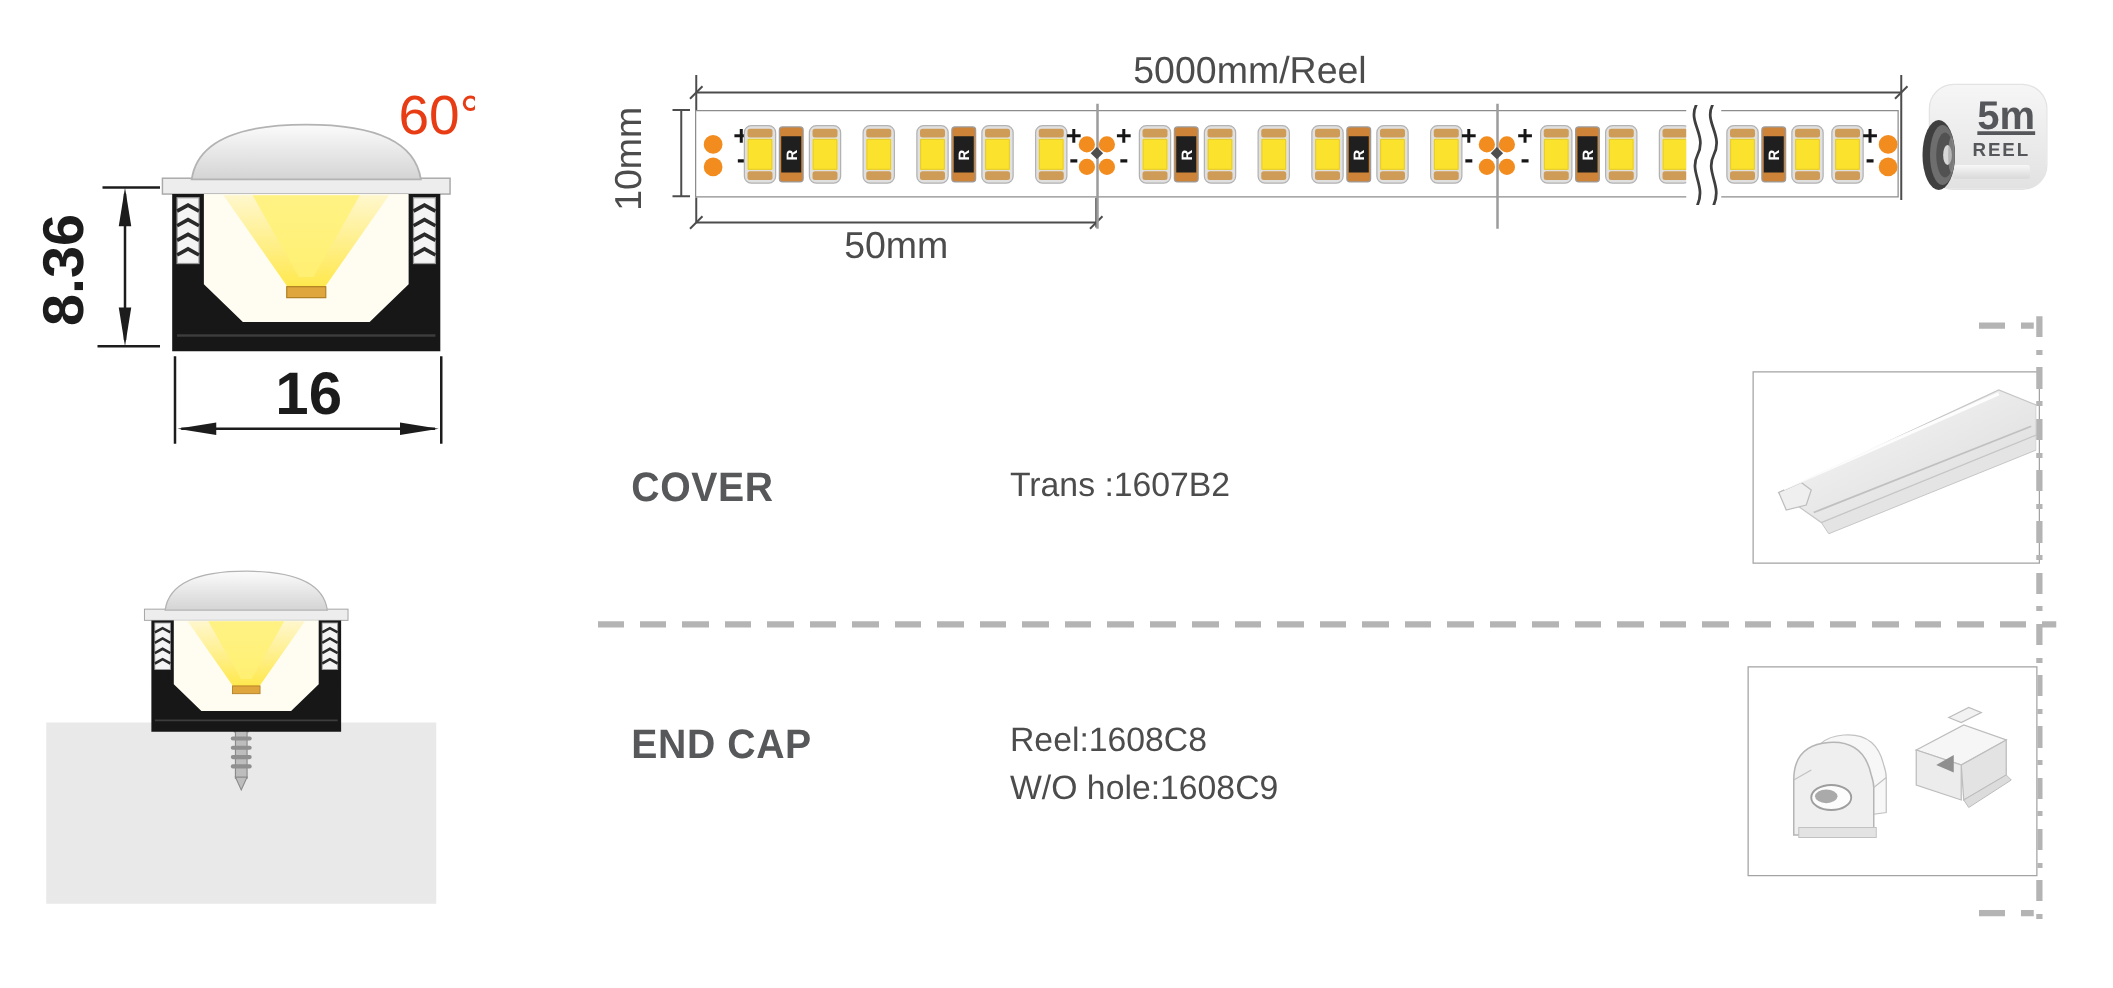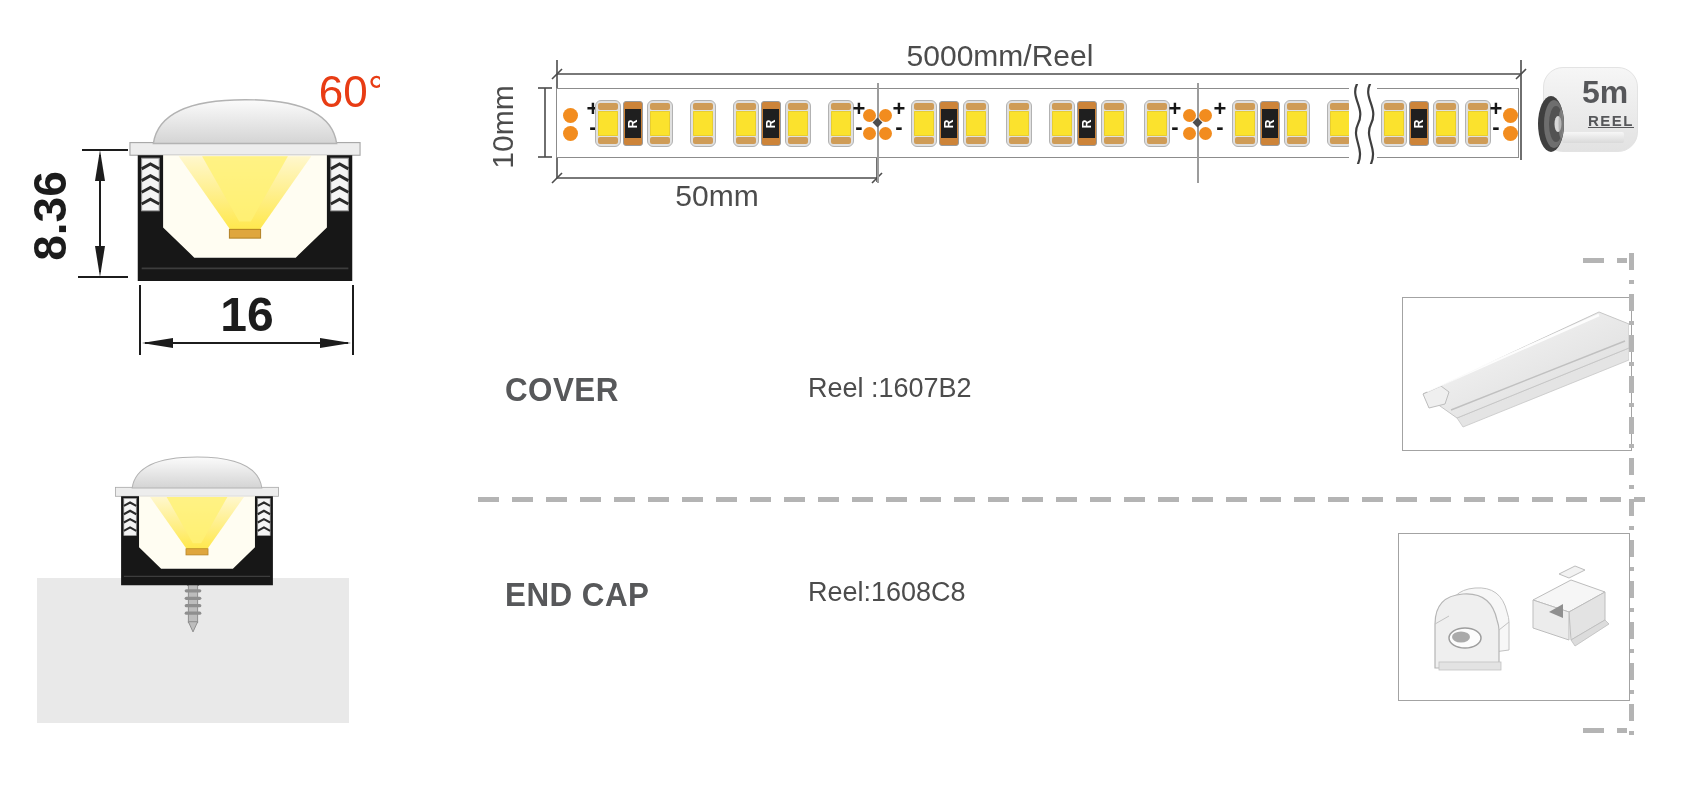--- a/index.html
+++ b/index.html
@@ -45,23 +45,23 @@
   .cut .dl{left:7px;} .cut .dr{left:23px;}
   .cut .r1{top:20px;} .cut .r2{top:38px;}
   .cut .cline{position:absolute;left:21px;top:-6px;height:100px;width:1.5px;background:#9c9c9c;}
   .cut .cmark{position:absolute;left:18px;top:30px;width:7px;height:7px;background:#4d4d4d;transform:rotate(45deg);}
   .brk{top:-5px;width:28px;height:80px;background:#fff;}
 
   
   #reel-badge{position:absolute;left:1543px;top:67px;width:95px;height:85px;border-radius:20px;
               background:linear-gradient(180deg,#f6f6f6,#e2e2e2);border:1px solid #e3e3e3;box-sizing:border-box;}
   #reel-badge .len{position:absolute;left:26px;top:6px;width:70px;text-align:center;
-                   font-size:32px;font-weight:bold;color:#56575a;}
-  #reel-badge .typ{position:absolute;left:24px;top:44px;width:66px;text-align:right;
-                   font-size:15px;font-weight:bold;letter-spacing:1.5px;color:#56575a;text-decoration:underline;}
+                   font-size:32px;font-weight:bold;color:#56575a;text-decoration:underline;}
+  #reel-badge .typ{position:absolute;left:24px;top:44px;width:66px;text-align:center;
+                   font-size:15px;font-weight:bold;letter-spacing:1.5px;color:#56575a;}
   #reel-badge .tape{position:absolute;left:18px;top:64px;width:62px;height:11px;border-radius:2px;
                     background:linear-gradient(180deg,#f7f7f7,#d9d9d9);}
   svg text{font-family:"Liberation Sans","DejaVu Sans",sans-serif;}
 </style>
 </head>
 <body>
 
 <div id="stage">
 
   <svg width="0" height="0" style="position:absolute">
@@ -338,38 +338,39 @@
       <ellipse cx="18" cy="30" rx="10" ry="24" fill="#6e6e6e"></ellipse>
       <ellipse cx="20" cy="30" rx="7" ry="18" fill="#525252"></ellipse>
       <ellipse cx="22" cy="30" rx="3.5" ry="8" fill="#d8d8d8"></ellipse>
       <ellipse cx="25" cy="30" rx="2.5" ry="14" fill="#9a9a9a" opacity="0.55"></ellipse>
     </svg>
     <div class="len">5m</div>
     <div class="typ">REEL</div>
   </div>
 
   <div class="abs sec-title" style="left:505px;top:371px">COVER</div>
-  <div class="abs spec-text" style="left:808px;top:373px">Reel :1607B2</div>
+  <div class="abs spec-text" style="left:808px;top:373px">Trans :1607B2</div>
   <div class="abs img-box" style="left:1402px;top:297px;width:228px;height:152px">
     <svg width="226" height="150" viewBox="0 0 226 150">
       <path d="M54,120 L226,50 L226,62 L60,129 Z" fill="#e4e4e4" stroke="#c6c6c6" stroke-width="0.8"></path>
       <path d="M20,96 L196,14 L226,26 L226,50 L54,120 Z" fill="url(#covG)" stroke="#c6c6c6" stroke-width="1"></path>
       <path d="M20,96 L38,88 L46,94 L42,106 L26,110 Z" fill="#efefef" stroke="#bdbdbd" stroke-width="1"></path>
       <path d="M24,93 L196,17" stroke="#ffffff" stroke-width="2.5" opacity="0.9" fill="none"></path>
       <path d="M48,112 L222,43" stroke="#c0c0c0" stroke-width="1.5" fill="none"></path>
     </svg>
   </div>
 
   <div class="abs dash-h" style="left:478px;top:497px;width:1167px"></div>
   <div class="abs dash-v" style="left:1629px;top:253px;height:489px"></div>
   <div class="abs dash-h" style="left:1583px;top:258px;width:44px"></div>
   <div class="abs dash-h" style="left:1583px;top:728px;width:44px"></div>
 
   <div class="abs sec-title" style="left:505px;top:576px">END CAP</div>
   <div class="abs spec-text" style="left:808px;top:577px">Reel:1608C8</div>
+  <div class="abs spec-text" style="left:808px;top:615px">W/O hole:1608C9</div>
   <div class="abs img-box" style="left:1398px;top:533px;width:230px;height:166px">
     <svg width="228" height="164" viewBox="0 0 228 164">
       <path d="M50,124 V82 Q50,56 76,54 Q102,52 108,78 Q110,84 110,88 V116 Z" fill="#f7f7f7" stroke="#c2c2c2" stroke-width="1"></path>
       <path d="M36,134 V90 Q36,62 64,60 Q92,58 98,86 Q100,92 100,96 V134 Z" fill="#efefef" stroke="#b5b5b5" stroke-width="1.2"></path>
       <line x1="36" y1="90" x2="50" y2="82" stroke="#c2c2c2" stroke-width="1"></line>
       <line x1="100" y1="96" x2="110" y2="88" stroke="#c2c2c2" stroke-width="1"></line>
       <rect x="40" y="128" width="62" height="8" fill="#e3e3e3" stroke="#c2c2c2" stroke-width="0.8"></rect>
       <ellipse cx="66" cy="104" rx="16" ry="10" fill="#fcfcfc" stroke="#9e9e9e" stroke-width="1.5"></ellipse>
       <ellipse cx="62" cy="103" rx="9" ry="5.5" fill="#8f8f8f" opacity="0.75"></ellipse>
       <path d="M160,40 L176,32 L186,36 L170,44 Z" fill="#f2f2f2" stroke="#bdbdbd" stroke-width="1"></path>

